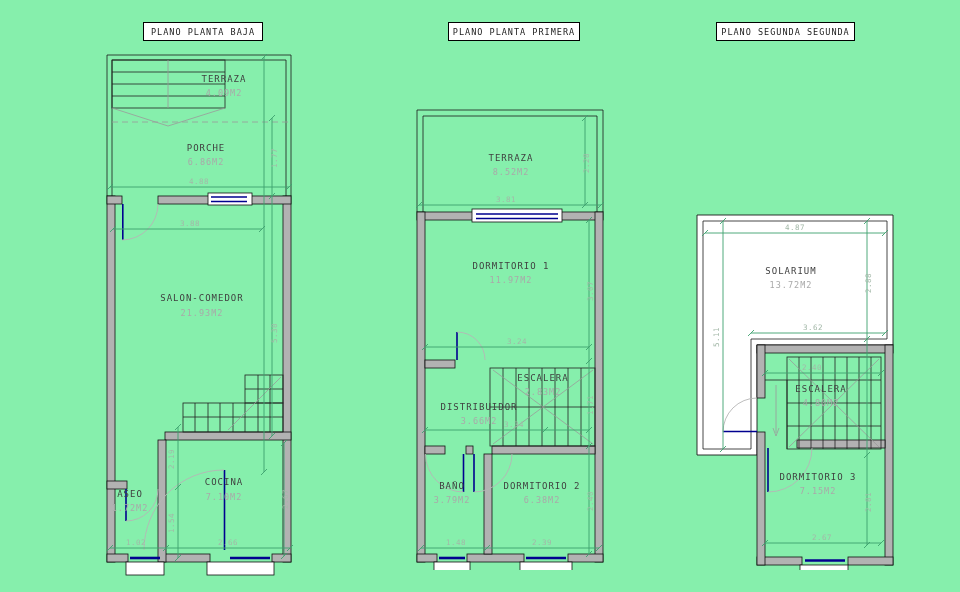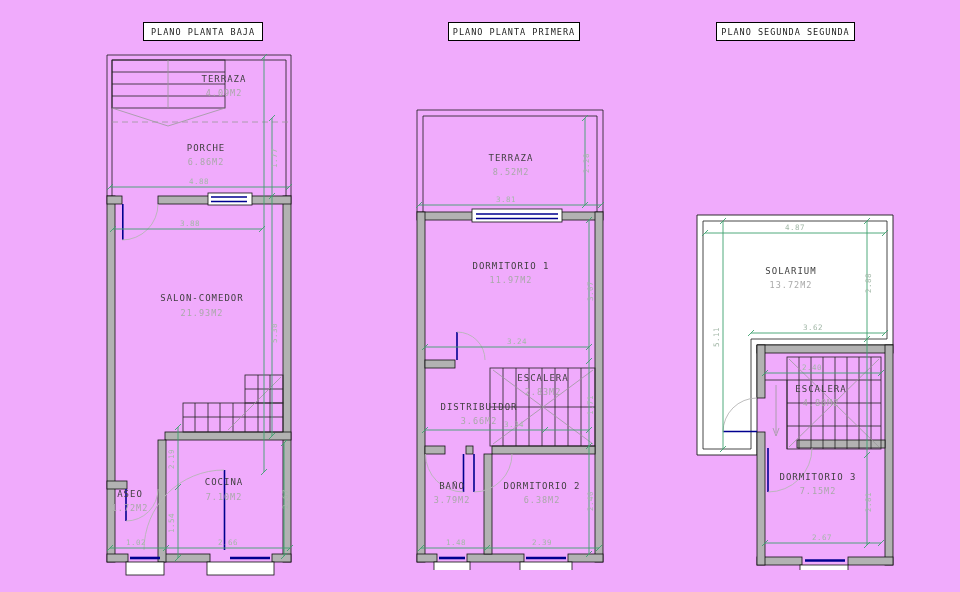--- a/index.html
+++ b/index.html
@@ -1,16 +1,16 @@
 <!DOCTYPE html>
 <html><head>
 <meta charset="utf-8">
 <style>
   html,body{margin:0;padding:0;background:#fff;}
-  .canvas{position:relative;width:960px;height:592px;background:#f0abfc;overflow:hidden;
+  .canvas{position:relative;width:960px;height:592px;background:#86efac;overflow:hidden;
           font-family:"DejaVu Sans Mono",monospace;}
   .title-box{position:absolute;border:1.5px solid #000;background:#fff;display:flex;
              align-items:center;justify-content:center;font-size:8.5px;letter-spacing:1px;
              color:#1a1a1a;white-space:nowrap;}
   .plan{position:absolute;}
   
   .wall{fill:#b2b2b2;stroke:#111;stroke-width:0.8;}
   .thin{stroke:#1a1a1a;fill:#fff;stroke-width:0.9;}
   .thinline{stroke:#1a1a1a;fill:none;stroke-width:0.8;}
   .stair{stroke:#222;stroke-width:0.8;fill:none;}

